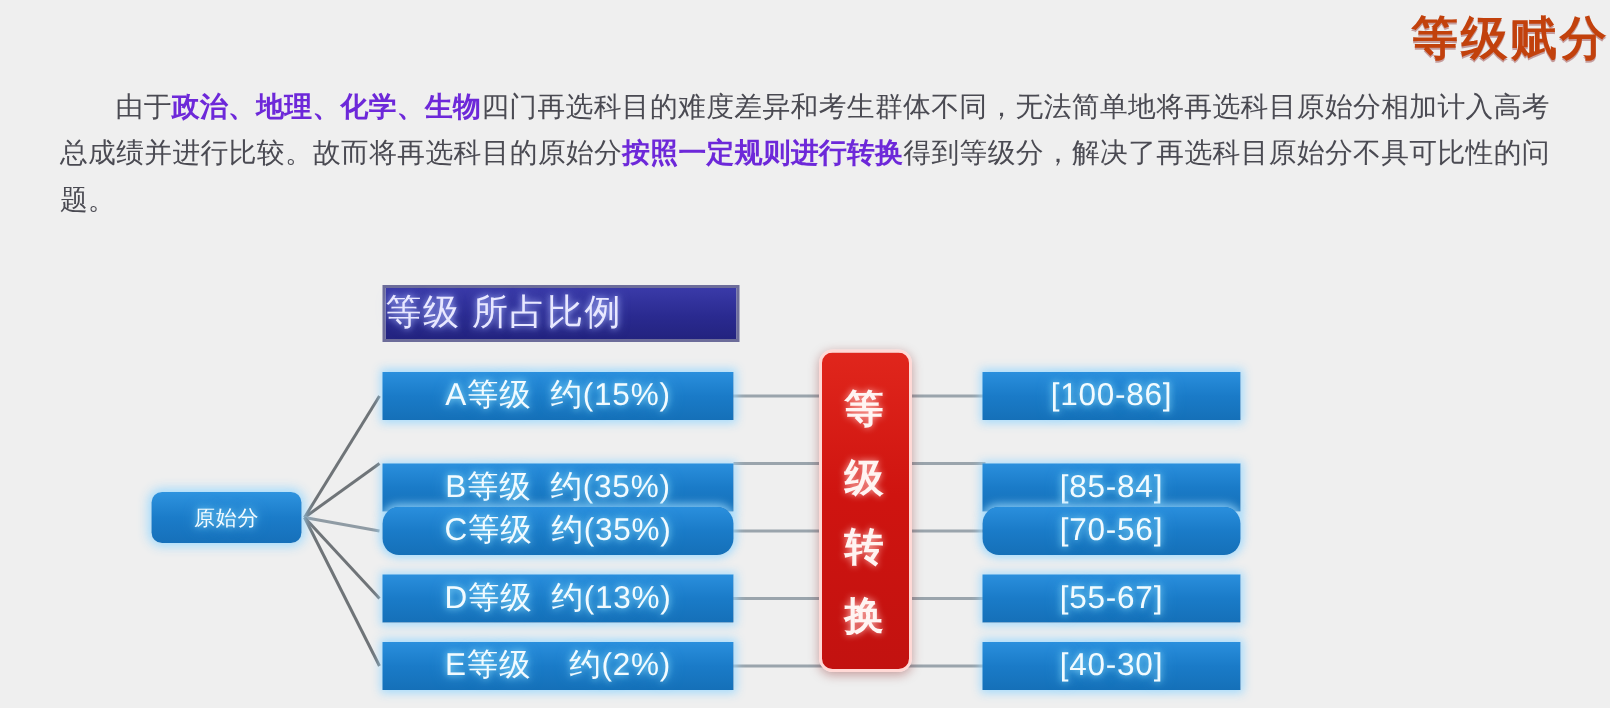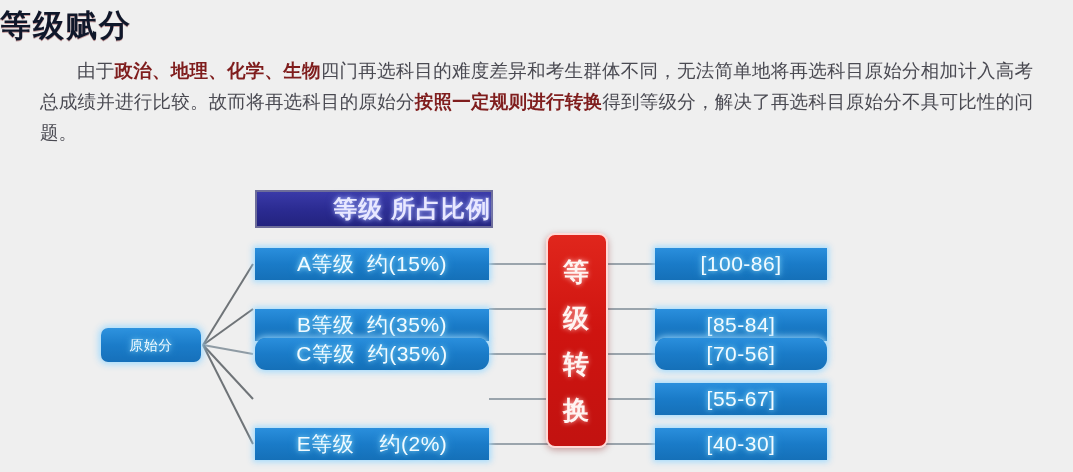--- a/index.html
+++ b/index.html
@@ -10,42 +10,42 @@
     width: 1073px;
     height: 472px;
     background: #efefef;
     font-family: "Liberation Sans", "DejaVu Sans", sans-serif;
     overflow: hidden;
     position: relative;
   }
 
   
   .title {
-    text-align: left;
-    color: #0f172a;
+    text-align: right;
+    color: #c2410c;
     font-size: 31px;
     font-weight: bold;
     letter-spacing: 2px;
     margin: 5px 0 0 0;
     line-height: 42px;
     text-shadow: 0 1px 0 rgba(120,0,0,.35);
   }
 
   
   .para {
     color: #4a4a52;
     font-size: 18.5px;
     line-height: 31px;
     margin: 8px 40px 0 40px;
     text-align: justify;
     text-indent: 2em;
     font-weight: 500;
   }
   .para .hl {
-    color: #7f1d1d;
+    color: #6d28d9;
     font-weight: bold;
   }
 
   
   .diagram {
     position: absolute;
     left: 0;
     top: 178px;
     width: 1073px;
     height: 294px;
@@ -56,22 +56,22 @@
     width: 1073px; height: 294px;
     pointer-events: none;
   }
 
   .hdr {
     position: absolute;
     background: linear-gradient(180deg,#3a3aa8 0%, #2a2a90 55%, #23237f 100%);
     border: 2px solid #6d6d9a;
     color: #e8e8ff;
     font-size: 24px;
-    font-weight: bold;
-    text-align: right;
+    font-weight: normal;
+    text-align: left;
     line-height: 34px;
     height: 34px;
     letter-spacing: 1px;
     text-shadow: 0 0 4px rgba(180,190,255,.9), 0 0 8px rgba(140,160,255,.6);
     box-sizing: content-box;
   }
   #hdr-left  { left: 255px; top: 12px; width: 234px; }
   #hdr-right { left: 655px; top: 12px; width: 200px; }
 
   .bluebox {
@@ -158,20 +158,21 @@
     <line x1="489" y1="266" x2="657" y2="266" stroke="#9aa4ac" stroke-width="2"></line>
   </svg>
 
   <div class="hdr" id="hdr-left">等级  所占比例</div>
 
   <div class="bluebox" id="raw-score">原始分</div>
 
   <div class="bluebox col-left" id="grade-0">A等级  约(15%)</div>
   <div class="bluebox col-left" id="grade-1">B等级  约(35%)</div>
   <div class="bluebox col-left" id="grade-2">C等级  约(35%)</div>
+  <div class="bluebox col-left" id="grade-3">D等级  约(13%)</div>
   <div class="bluebox col-left" id="grade-4">E等级    约(2%)</div>
 
   <div id="convert-box">
     <span>等</span>
     <span>级</span>
     <span>转</span>
     <span>换</span>
   </div>
 
   <div class="bluebox col-right" id="range-0">[100-86]</div>

